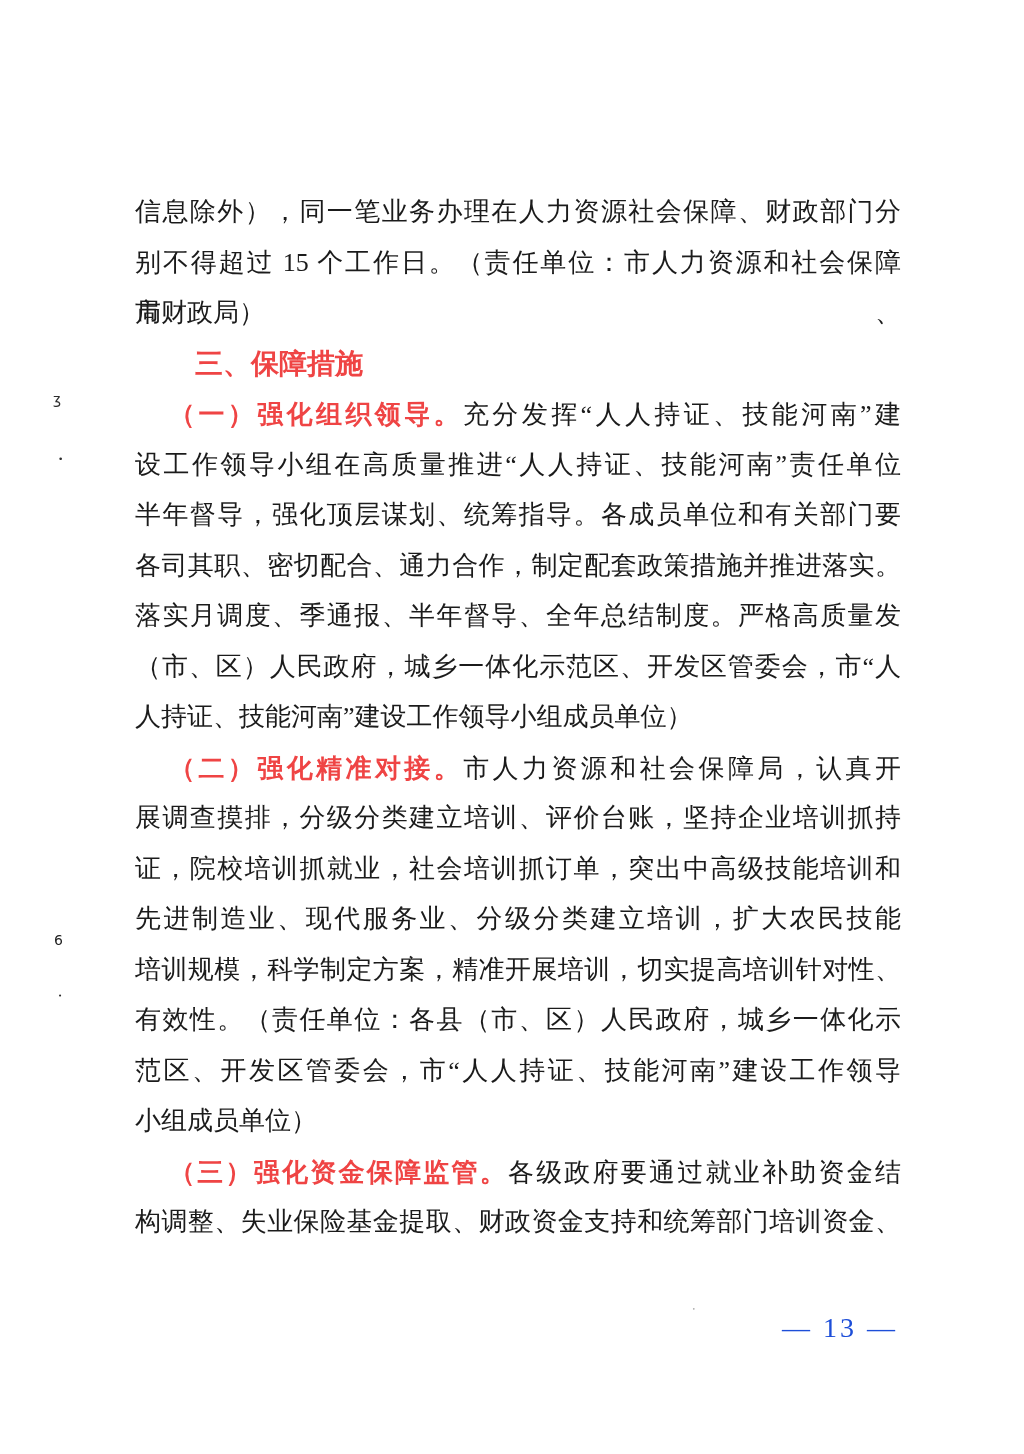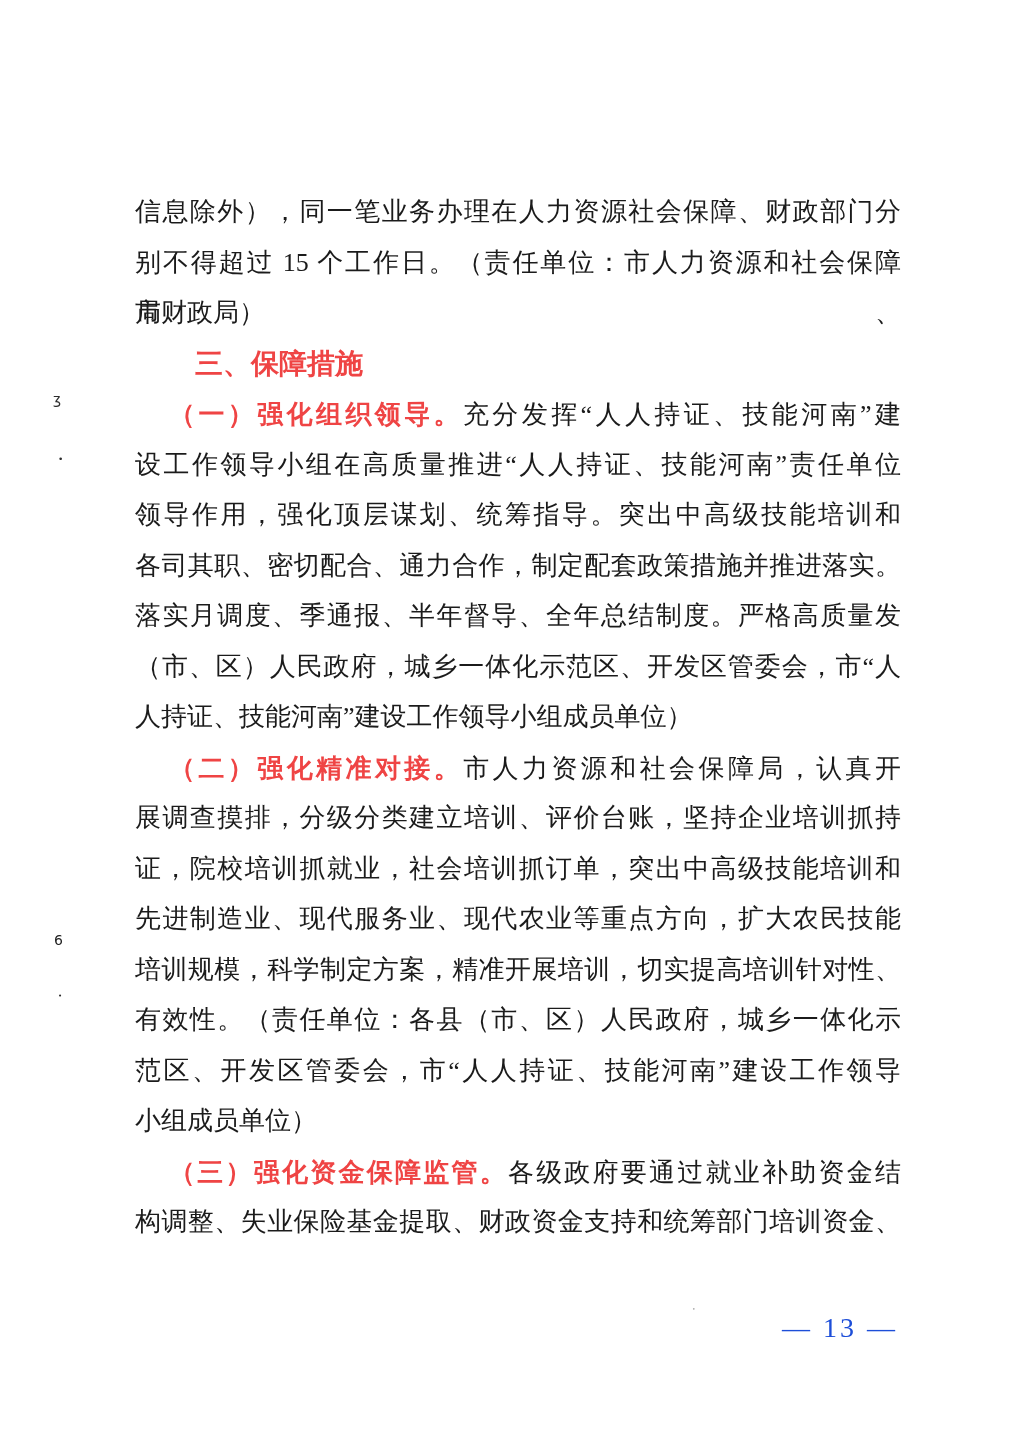--- a/index.html
+++ b/index.html
@@ -71,29 +71,29 @@
 <body>
 
 <div class="page">
   <div class="text-block" id="lines-host">
       <div class="line fill"><span>信息除外），同一笔业务办理在人力资源社会保障、财政部门分</span></div>
       <div class="line fill"><span>别不得超过 15 个工作日。（责任单位：市人力资源和社会保障局、</span></div>
       <div class="line"><span>市财政局）</span></div>
       <div class="line heading-line"><span class="bold">三、保障措施</span></div>
       <div class="line fill indent"><span class="bold">（一）强化组织领导。</span><span>充分发挥“人人持证、技能河南”建</span></div>
       <div class="line fill"><span>设工作领导小组在高质量推进“人人持证、技能河南”责任单位</span></div>
-      <div class="line fill"><span>领导作用，强化顶层谋划、统筹指导。突出中高级技能培训和</span></div>
+      <div class="line fill"><span>半年督导，强化顶层谋划、统筹指导。各成员单位和有关部门要</span></div>
       <div class="line fill"><span>各司其职、密切配合、通力合作，制定配套政策措施并推进落实。</span></div>
       <div class="line fill"><span>落实月调度、季通报、半年督导、全年总结制度。严格高质量发</span></div>
       <div class="line fill"><span>（市、区）人民政府，城乡一体化示范区、开发区管委会，市“人</span></div>
       <div class="line"><span>人持证、技能河南”建设工作领导小组成员单位）</span></div>
       <div class="line fill indent"><span class="bold">（二）强化精准对接。</span><span>市人力资源和社会保障局，认真开</span></div>
       <div class="line fill"><span>展调查摸排，分级分类建立培训、评价台账，坚持企业培训抓持</span></div>
       <div class="line fill"><span>证，院校培训抓就业，社会培训抓订单，突出中高级技能培训和</span></div>
-      <div class="line fill"><span>先进制造业、现代服务业、现代农业等重点方向，扩大农民技能</span></div>
+      <div class="line fill"><span>先进制造业、现代服务业、分级分类建立培训，扩大农民技能</span></div>
       <div class="line fill"><span>培训规模，科学制定方案，精准开展培训，切实提高培训针对性、</span></div>
       <div class="line fill"><span>有效性。（责任单位：各县（市、区）人民政府，城乡一体化示</span></div>
       <div class="line fill"><span>范区、开发区管委会，市“人人持证、技能河南”建设工作领导</span></div>
       <div class="line"><span>小组成员单位）</span></div>
       <div class="line fill indent"><span class="bold">（三）强化资金保障监管。</span><span>各级政府要通过就业补助资金结</span></div>
       <div class="line fill"><span>构调整、失业保险基金提取、财政资金支持和统筹部门培训资金、</span></div>
     </div>
   <div class="footer">— 13 —</div>
   <div id="artifacts-host">
       <div class="artifact" style="left: 53px; top: 392px; font-size: 14px; color: rgb(45, 45, 45);">ʒ</div>

